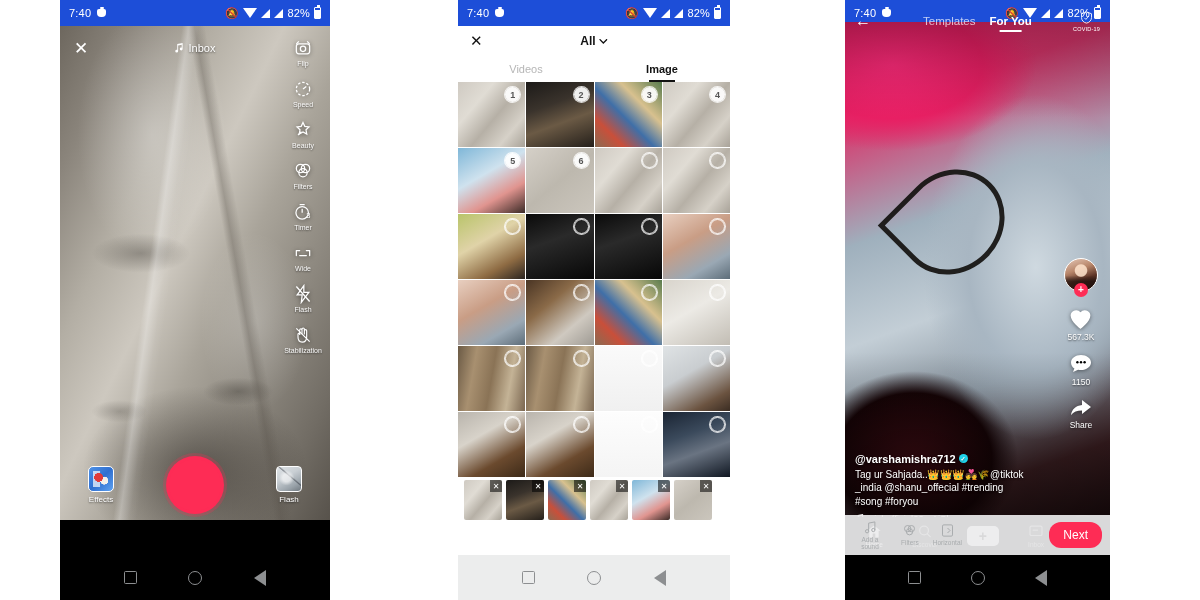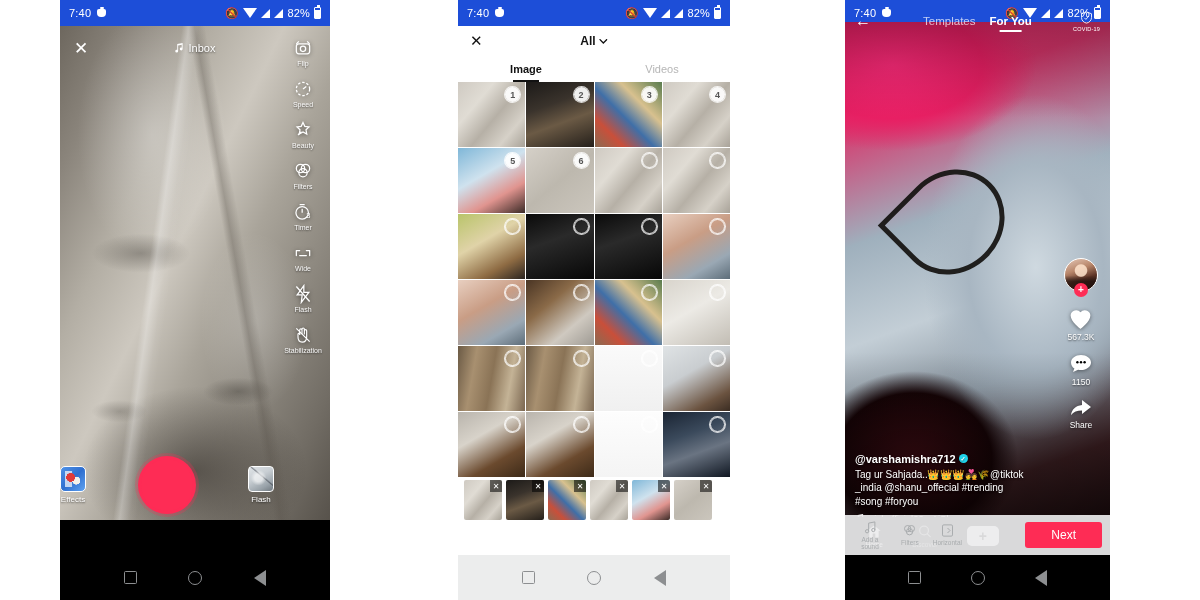--- a/index.html
+++ b/index.html
@@ -85,21 +85,21 @@
     display: flex; flex-direction: column; align-items: center; gap: 12px;
     color: #fff;
   }
   .rail-item { display: flex; flex-direction: column; align-items: center; gap: 2px; cursor: pointer; }
   .rail-item .lbl { font-size: 7px; text-shadow: 0 1px 2px rgba(0,0,0,.6); opacity: .95; }
   .rail-ico { width: 20px; height: 20px; position: relative; filter: drop-shadow(0 1px 2px rgba(0,0,0,.5)); }
   .rail-ico svg { width: 100%; height: 100%; display: block; }
 
   .cam-bottom {
     position: absolute; bottom: 80px; left: 0; right: 0; height: 70px;
-    display: flex; align-items: center; gap: 52px;
+    display: flex; align-items: center; justify-content: center; gap: 52px;
   }
   .side-btn { display: flex; flex-direction: column; align-items: center; gap: 3px; cursor: pointer; }
   .side-btn .lbl { font-size: 8px; color: #fff; text-shadow: 0 1px 2px rgba(0,0,0,.6); }
   .eff-thumb {
     width: 26px; height: 26px; border-radius: 5px; border: 1.5px solid #fff;
     background: linear-gradient(135deg,#4f93e8,#2f6fd0 50%,#5fa2f0);
     position: relative; overflow: hidden;
   }
   .eff-thumb::after {
     content:""; position:absolute; inset: 4px;
@@ -267,21 +267,21 @@
   .tb-plus::after { content:""; position:absolute; right:-3px; top:0; width:10px; height:20px; background:#fe2c55; border-radius:0 5px 5px 0; z-index:-1; }
 
   .ghost {
     position: absolute; bottom: 45px; left: 0; right: 0; height: 40px;
     background: rgba(235,236,237,.92); display: flex; align-items: center; padding: 0 8px; gap: 14px;
   }
   .ghost-item { display: flex; flex-direction: column; align-items: center; gap: 1px; color: #a9acae; }
   .ghost-item .lbl { font-size: 6.5px; max-width: 34px; text-align: center; line-height: 1.1; }
   .next-btn {
     margin-left: auto; background: #fe2c55; color: #fff; font-size: 12px;
-    padding: 6px 26px; border-radius: 3px; cursor: pointer;
+    padding: 6px 14px; border-radius: 12px; cursor: pointer;
   }
 </style>
 </head>
 <body>
 
 <div class="stage">
 
   <div class="gap" style="width:60px"></div>
 
   <div class="panel" id="p1">
@@ -436,22 +436,22 @@
         <span class="x">✕</span>
         <span class="g-all">
           <span>All</span>
           <svg width="8" height="5" viewBox="0 0 8 5">
               <path d="M0 0l4 4 4-4" fill="none" stroke="#121212" stroke-width="1.3"></path>
             </svg>
         </span>
       </div>
 
       <div class="g-tabs">
+        <div class="g-tab">Videos</div>
         <div class="g-tab active">Image</div>
-        <div class="g-tab">Videos</div>
       </div>
 
       <div class="grid" id="grid">
           <div class="cell" style="background: linear-gradient(130deg, rgb(207, 202, 194) 0%, rgb(224, 220, 212) 30%, rgb(182, 176, 166) 55%, rgb(214, 209, 200) 78%, rgb(168, 162, 152) 100%);">
             <div class="badge">1</div>
           </div>
           <div class="cell" style="background: linear-gradient(160deg, rgb(28, 26, 24) 0%, rgb(58, 51, 44) 35%, rgb(107, 90, 69) 60%, rgb(36, 31, 26) 100%);">
             <div class="badge">2</div>
           </div>
           <div class="cell" style="background: linear-gradient(45deg, rgb(138, 107, 82) 0%, rgb(201, 79, 58) 22%, rgb(63, 111, 168) 45%, rgb(216, 193, 143) 68%, rgb(90, 124, 78) 100%);">

